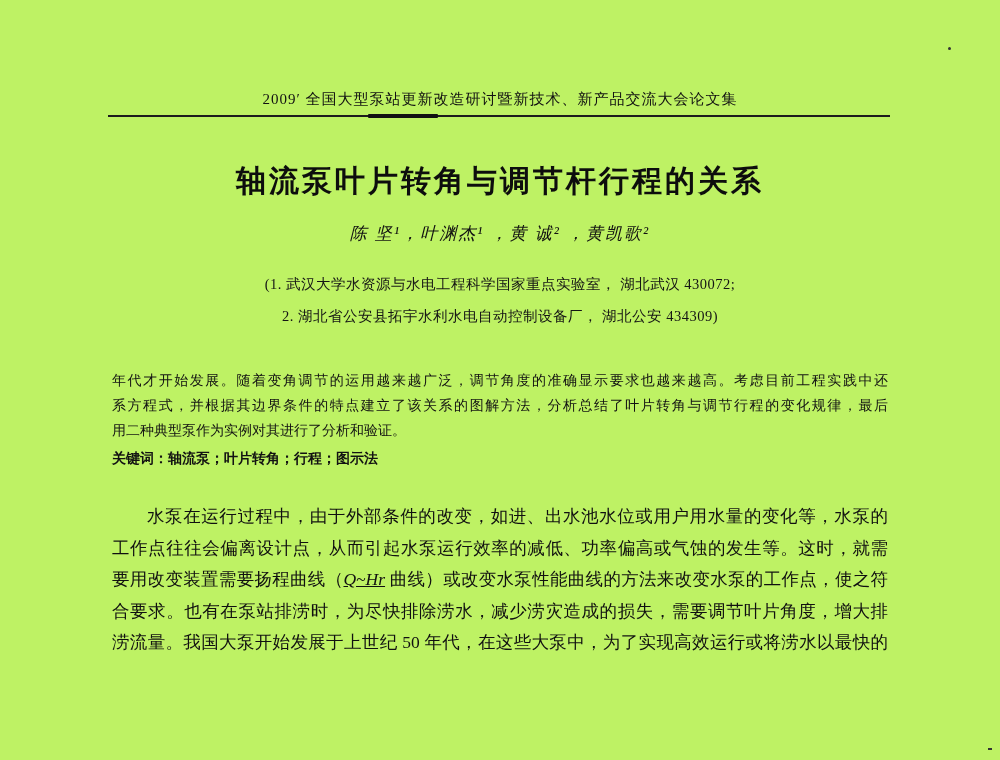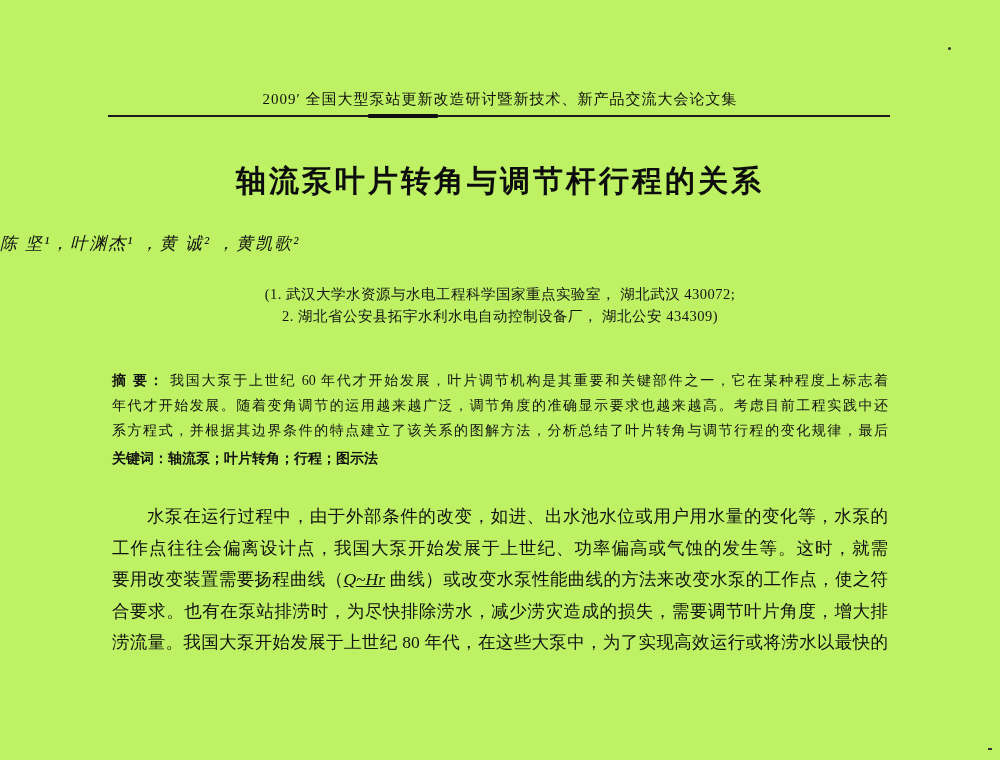--- a/index.html
+++ b/index.html
@@ -45,28 +45,29 @@
   .paper-title {
     margin-top: 52px;
     text-align: center;
     font-family: Liberation Serif, serif;
     font-weight: bold;
     font-size: 30px;
     letter-spacing: 3px;
     color: #0d0d0d;
   }
   .author-line {
-    margin-top: 30px;
+    margin-top: 20px;
+    text-align: center;
     font-size: 17px;
     font-style: italic;
     letter-spacing: 2px;
     color: #111;
   }
   .affiliation-line {
-    margin-top: 3px;
+    margin-top: 13px;
     text-align: center;
     font-size: 14.5px;
     letter-spacing: 0.5px;
     color: #141414;
   }
   .affiliation-line.first { margin-top: 30px; }
   
   .abstract-block {
     margin: 42px 112px 0 112px;
     font-size: 14px;
@@ -123,35 +124,33 @@
   <div class="proc-header">2009′ 全国大型泵站更新改造研讨暨新技术、新产品交流大会论文集</div>
   <div class="header-rule"></div>
   <div class="header-rule-blob"></div>
 
   <div class="paper-title">轴流泵叶片转角与调节杆行程的关系</div>
   <div class="author-line">陈 坚¹，叶渊杰¹ ，黄 诚² ，黄凯歌²</div>
   <div class="affiliation-line first">(1. 武汉大学水资源与水电工程科学国家重点实验室， 湖北武汉 430072;</div>
   <div class="affiliation-line">2. 湖北省公安县拓宇水利水电自动控制设备厂， 湖北公安 434309)</div>
 
   <div class="abstract-block">
-    <div class="line j">
-      <span class="bold">摘  要： </span><span>我国大泵于上世纪 60 年代才开始发展，叶片调节机构是其重要和关键部件之一，它在某种程度上标志着</span>
-    </div>
     <div class="line j">年代才开始发展。随着变角调节的运用越来越广泛，调节角度的准确显示要求也越来越高。考虑目前工程实践中还</div>
     <div class="line j">系方程式，并根据其边界条件的特点建立了该关系的图解方法，分析总结了叶片转角与调节行程的变化规律，最后</div>
+    <div class="line">用二种典型泵作为实例对其进行了分析和验证。</div>
     <div class="line keywords-line">关键词：轴流泵；叶片转角；行程；图示法</div>
   </div>
 
 
   <div class="body-block">
     <div class="line j indent">水泵在运行过程中，由于外部条件的改变，如进、出水池水位或用户用水量的变化等，水泵的</div>
-    <div class="line j">工作点往往会偏离设计点，我国大泵开始发展于上世纪、功率偏高或气蚀的发生等。这时，就需</div>
+    <div class="line j">工作点往往会偏离设计点，从而引起水泵运行效率的减低、功率偏高或气蚀的发生等。这时，就需</div>
     <div class="line j">
       <span>要用改变装置需要扬程曲线（</span><span class="formula">Q~Hr</span><span> 曲线）或改变水泵性能曲线的方法来改变水泵的工作点，使之符</span>
     </div>
     <div class="line j">合要求。也有在泵站排涝时，为尽快排除涝水，减少涝灾造成的损失，需要调节叶片角度，增大排</div>
-    <div class="line j">涝流量。我国大泵开始发展于上世纪 80 年代，在这些大泵中，为了实现高效运行或将涝水以最快的</div>
+    <div class="line j">涝流量。我国大泵开始发展于上世纪 50 年代，在这些大泵中，为了实现高效运行或将涝水以最快的</div>
   </div>
 
   <div class="speck speck-a"></div>
   <div class="speck speck-b"></div>
 
 </div>
 
 </body></html>

